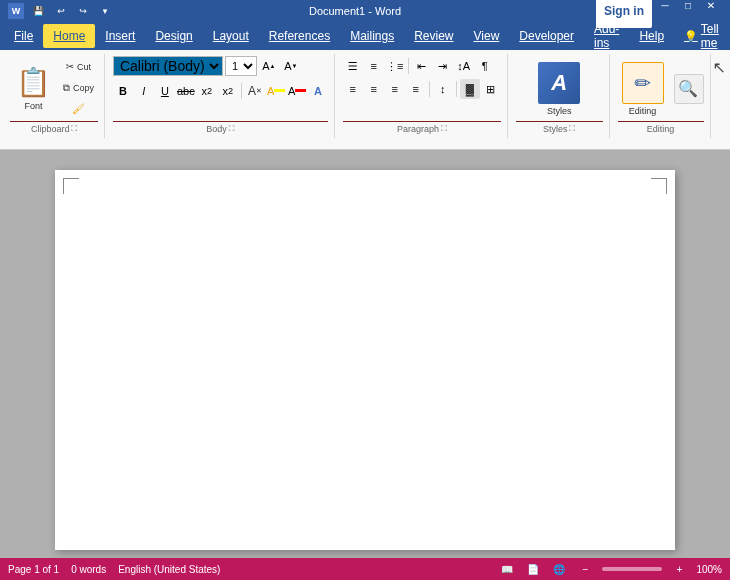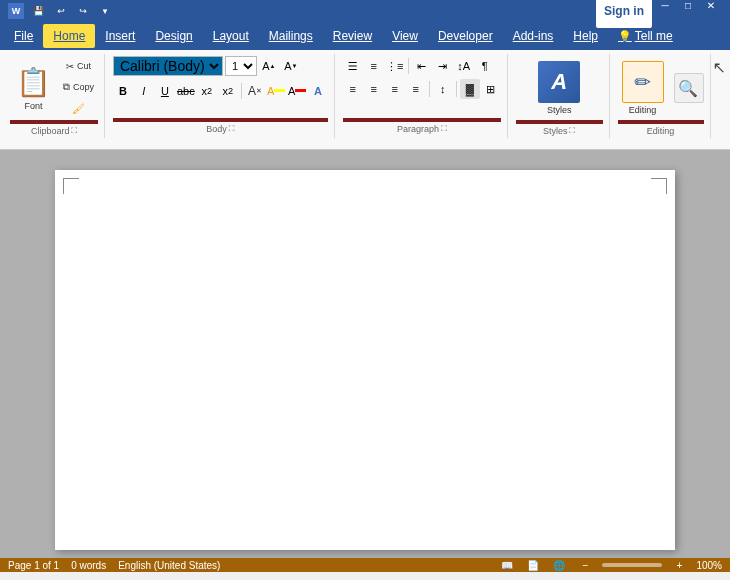--- a/index.html
+++ b/index.html
@@ -70,21 +70,21 @@
       padding: 2px 6px;
       min-width: 60px;
     }
     .ribbon-group:last-child { border-right: none; }
     .ribbon-group-content { display: flex; align-items: center; gap: 2px; flex: 1; }
     .ribbon-group-label {
       font-size: 9px;
       color: #666;
       text-align: center;
       padding: 2px 0;
-      border-top: 4px solid #7f1d1d;
+      border-top: 1px solid #7f1d1d;
       width: 100%;
       display: flex;
       align-items: center;
       justify-content: center;
       gap: 2px;
       cursor: pointer;
     }
     .ribbon-btn {
       display: flex;
       flex-direction: column;
@@ -156,22 +156,22 @@
       width: 620px;
       min-height: 380px;
       box-shadow: 2px 2px 8px rgba(0,0,0,0.3);
       position: relative;
     }
     .page-corner-tl { position: absolute; top: 8px; left: 8px; width: 16px; height: 16px; border-top: 1px solid #888; border-left: 1px solid #888; }
     .page-corner-tr { position: absolute; top: 8px; right: 8px; width: 16px; height: 16px; border-top: 1px solid #888; border-right: 1px solid #888; }
 
     
     .status-bar {
-      background: #a16207;
-      height: 14px;
+      background: #be185d;
+      height: 22px;
       display: flex;
       align-items: center;
       padding: 0 8px;
       color: white;
       font-size: 10px;
       justify-content: space-between;
     }
     .status-left { display: flex; gap: 12px; }
     .status-right { display: flex; gap: 8px; align-items: center; }
     .status-icon { width: 18px; height: 18px; display: flex; align-items: center; justify-content: center; cursor: pointer; }
@@ -190,37 +190,41 @@
   <div class="title-bar-left">
     <div class="title-icon">
       <span>W</span>
     </div>
     <div class="quick-access">
       <div class="quick-btn">💾</div>
       <div class="quick-btn">↩</div>
       <div class="quick-btn">↪</div>
       <div class="quick-btn">▾</div>
     </div>
+  </div>
+  <div class="title-bar-center">
+    <span>Document1 - Word</span>
   </div>
   <div class="title-bar-right">
     <div class="sign-in-btn">Sign in</div>
     <div class="window-controls">
       <div class="win-ctrl">─</div>
       <div class="win-ctrl">□</div>
       <div class="win-ctrl win-close">✕</div>
     </div>
   </div>
 </div>
 
 <div class="menu-bar">
   <div class="menu-item">File</div>
   <div class="menu-item active">Home</div>
   <div class="menu-item">Insert</div>
   <div class="menu-item">Design</div>
   <div class="menu-item">Layout</div>
+  <div class="menu-item">References</div>
   <div class="menu-item">Mailings</div>
   <div class="menu-item">Review</div>
   <div class="menu-item">View</div>
   <div class="menu-item">Developer</div>
   <div class="menu-item">Add-ins</div>
   <div class="menu-item">Help</div>
   <div class="menu-item" style="display:flex;align-items:center;gap:3px;">
     <span style="font-size:11px;">💡</span> Tell me
   </div>
 </div>

